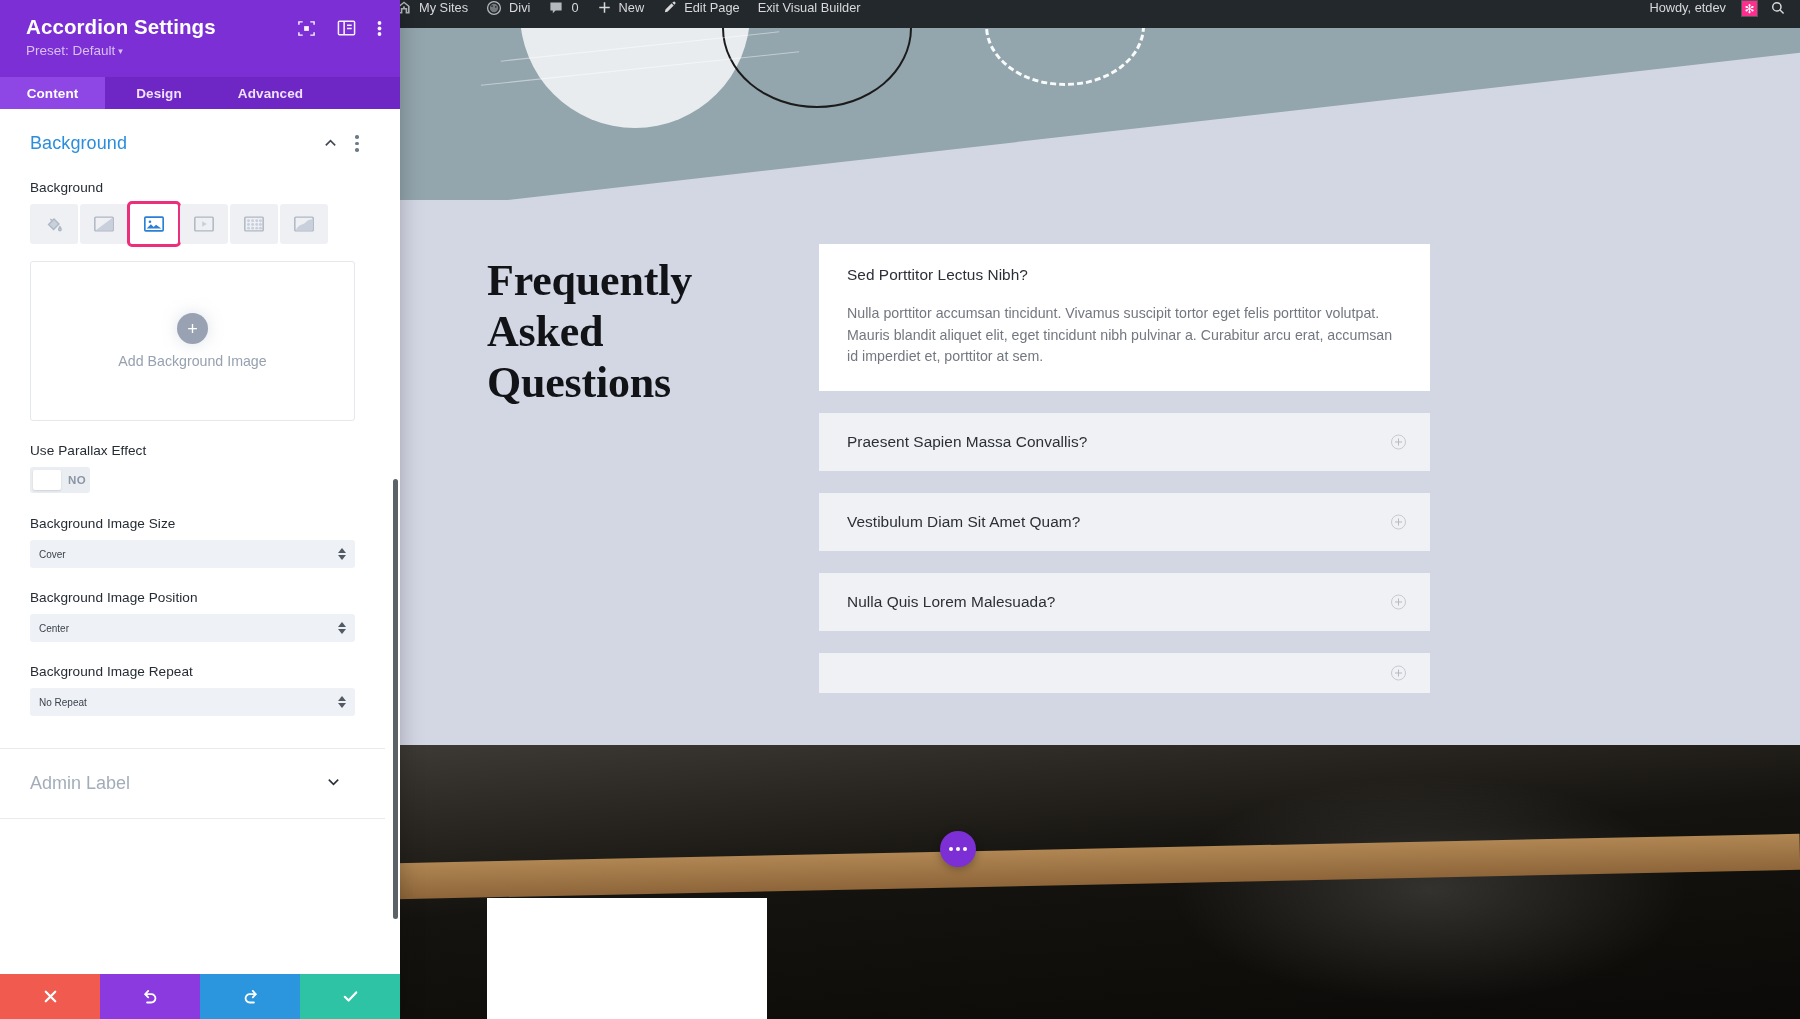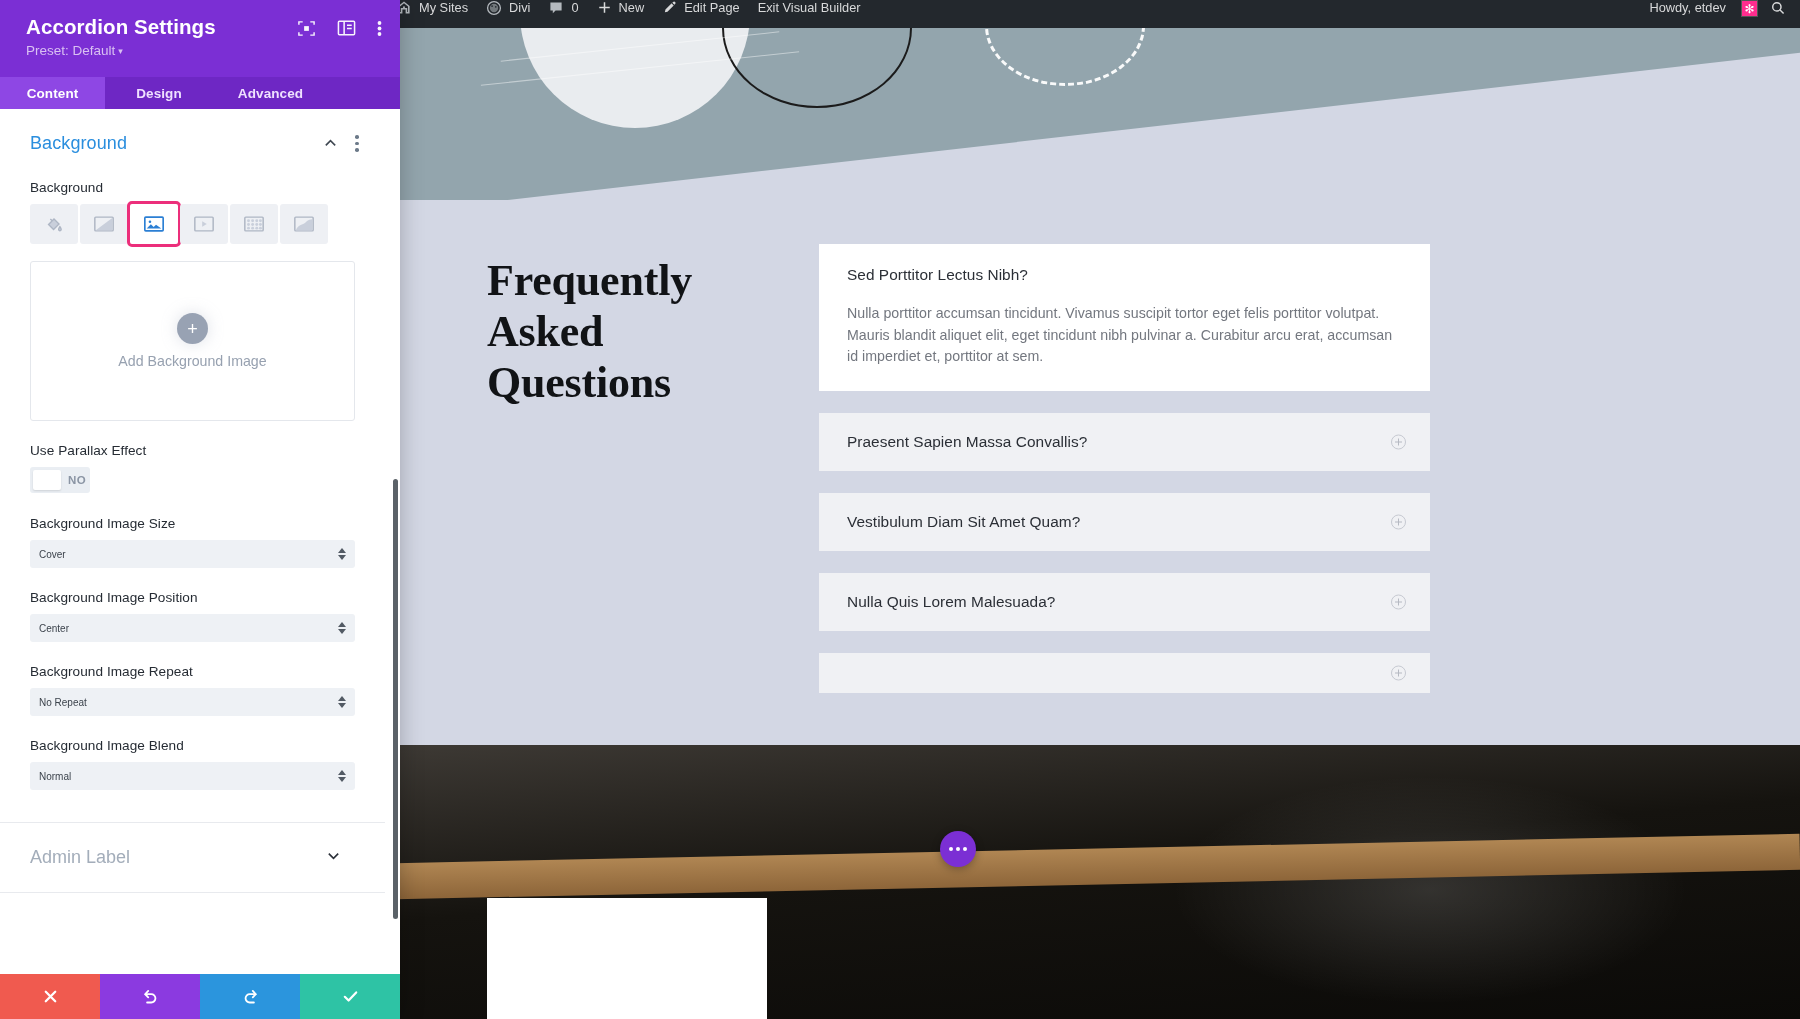--- a/index.html
+++ b/index.html
@@ -526,30 +526,20 @@
         <div class="field-label">Background Image Repeat</div>
         <div class="select">
           <span class="val">No Repeat</span>
           <span class="arrows">
               <span class="up"></span>
               <span class="dn"></span>
             </span>
         </div>
       </div>
 
-      <div class="field" style="margin-top:22px;">
-        <div class="field-label">Background Image Blend</div>
-        <div class="select">
-          <span class="val">Normal</span>
-          <span class="arrows">
-              <span class="up"></span>
-              <span class="dn"></span>
-            </span>
-        </div>
-      </div>
 
       <div class="divider"></div>
 
       <div class="admin-label-row">
         <div class="t">Admin Label</div>
         <span style="margin-right:18px;">
           <svg width="15" height="15" viewBox="0 0 16 16" fill="none" stroke="#2b3039" stroke-width="1.7">
               <path d="M3 6l5 5 5-5"></path>
             </svg>
         </span>

